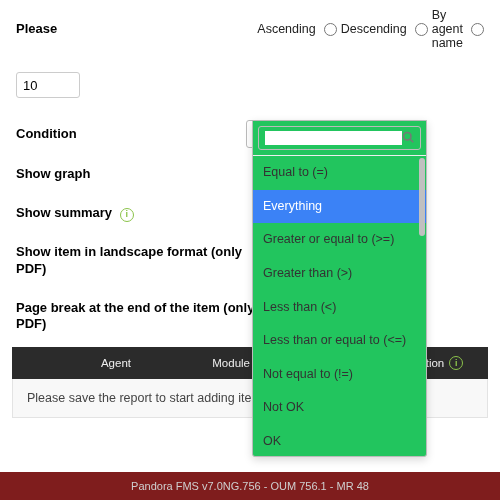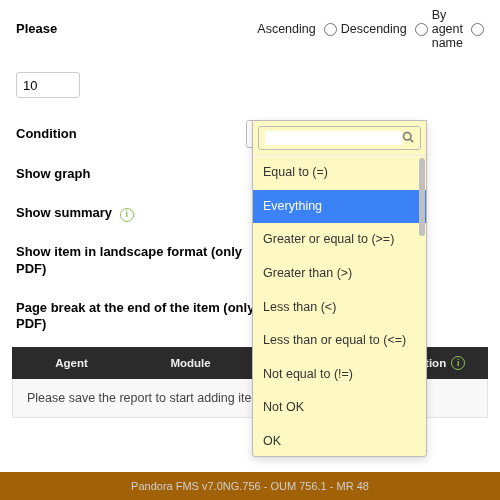--- a/index.html
+++ b/index.html
@@ -9,34 +9,34 @@
 .label{width:230px;font-weight:700;font-size:13px;color:#000;line-height:1.3;padding-right:10px}
 .controls{flex:1}
 .radios{margin-left:14px;display:flex;align-items:center;gap:4px;font-size:12.5px}
 .radios span{margin-left:0}
 .radios input[type=radio]{margin-left:4px;vertical-align:middle}
 .num-input{width:64px;height:26px;border:1px solid #ccc;border-radius:3px;padding:3px 6px;font-size:13px}
 .select-box{width:170px;height:28px;border:1px solid #bbb;border-radius:3px;background:#fff;display:flex;align-items:center;justify-content:space-between;padding:0 8px;font-size:12.5px;cursor:pointer}
 .arrow-up{width:0;height:0;border-left:4px solid transparent;border-right:4px solid transparent;border-bottom:5px solid #555}
 .info-icon{display:inline-flex;width:14px;height:14px;border:1.5px solid #8bc34a;color:#8bc34a;border-radius:50%;align-items:center;justify-content:center;font-size:9px;font-weight:700;margin-left:4px}
 .info-icon::before{content:"i"}
-.dropdown{position:absolute;left:252px;top:120px;width:175px;background:#fef9c3;border:1px solid #bbb;border-radius:0 0 3px 3px;box-shadow:0 3px 8px rgba(0,0,0,.15);z-index:50}
+.dropdown{position:absolute;left:252px;top:120px;width:175px;background:#22c55e;border:1px solid #bbb;border-radius:0 0 3px 3px;box-shadow:0 3px 8px rgba(0,0,0,.15);z-index:50}
 .dd-search{padding:5px;border-bottom:1px solid #eee}
 .dd-search-inner{display:flex;align-items:center;border:1px solid #bbb;border-radius:3px;height:24px;padding:0 6px}
 .dd-search-inner input{flex:1;border:none;outline:none;font-size:12px;min-width:0}
 .dd-list{position:relative;max-height:300px;overflow:hidden}
 .dd-item{padding:9px 10px;font-size:12.5px;color:#333;cursor:pointer;line-height:1.25}
 .dd-item.selected{background:#3b82f6;color:#fff}
 .dd-scroll{position:absolute;right:1px;top:2px;width:6px;height:78px;background:#c0c0c0;border-radius:3px}
 .table-head{display:flex;background:#2b2b2b;color:#eee;font-size:11.5px;height:32px;align-items:center;margin:0 12px}
-.table-head .col{flex:1;text-align:center;font-weight:700}
+.table-head .col{flex:1;text-align:right;font-weight:400}
 .table-head .col.op{display:flex;align-items:center;justify-content:center}
 .table-head .col.op .info-icon{border-color:#8bc34a;color:#8bc34a;margin-left:5px}
 .empty-row{border:1px solid #e3e3e3;border-top:none;background:#f8f8f8;padding:12px 14px;font-size:12.5px;color:#444;margin:0 12px}
-.footer{position:absolute;left:0;right:0;bottom:0;background:#a16207;color:#cfcfcf;font-size:11px;text-align:center;padding:6px 0 6px;line-height:1.5}
+.footer{position:absolute;left:0;right:0;bottom:0;background:#7f1d1d;color:#cfcfcf;font-size:11px;text-align:center;padding:6px 0 6px;line-height:1.5}
 .mag{font-size:12px;color:#666}
 </style>
 </head>
 <body>
 
 <div class="form-area">
   <div class="row">
     <div class="label">Please</div>
     <div class="controls radios">
       <span>Ascending</span>

